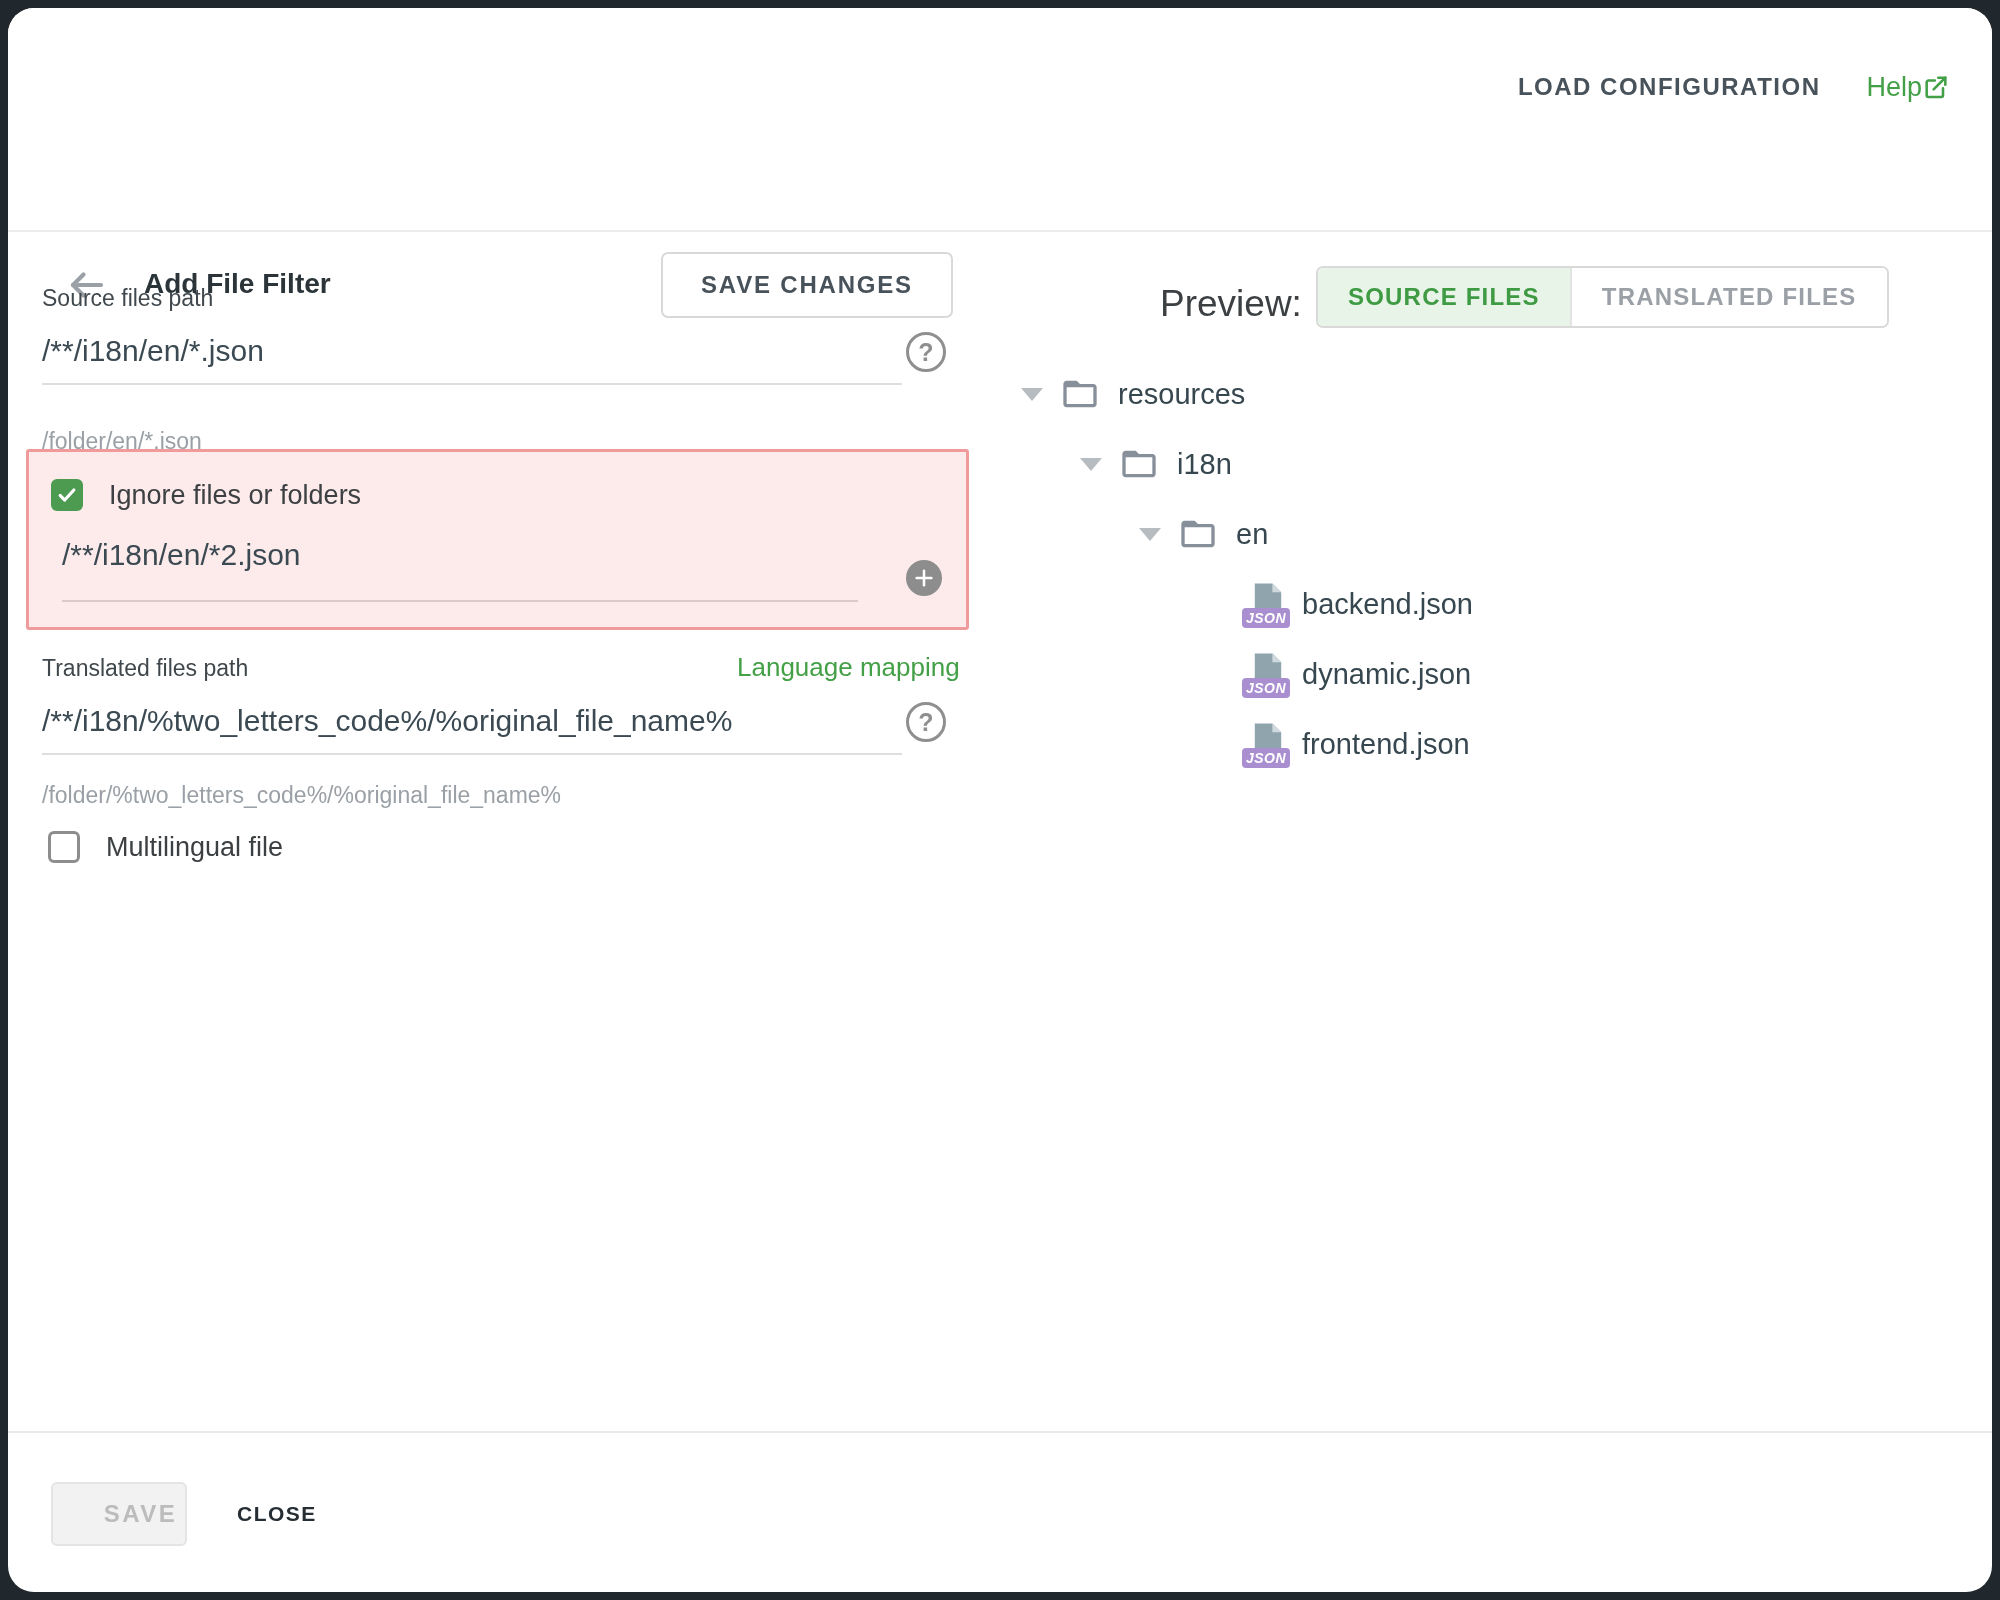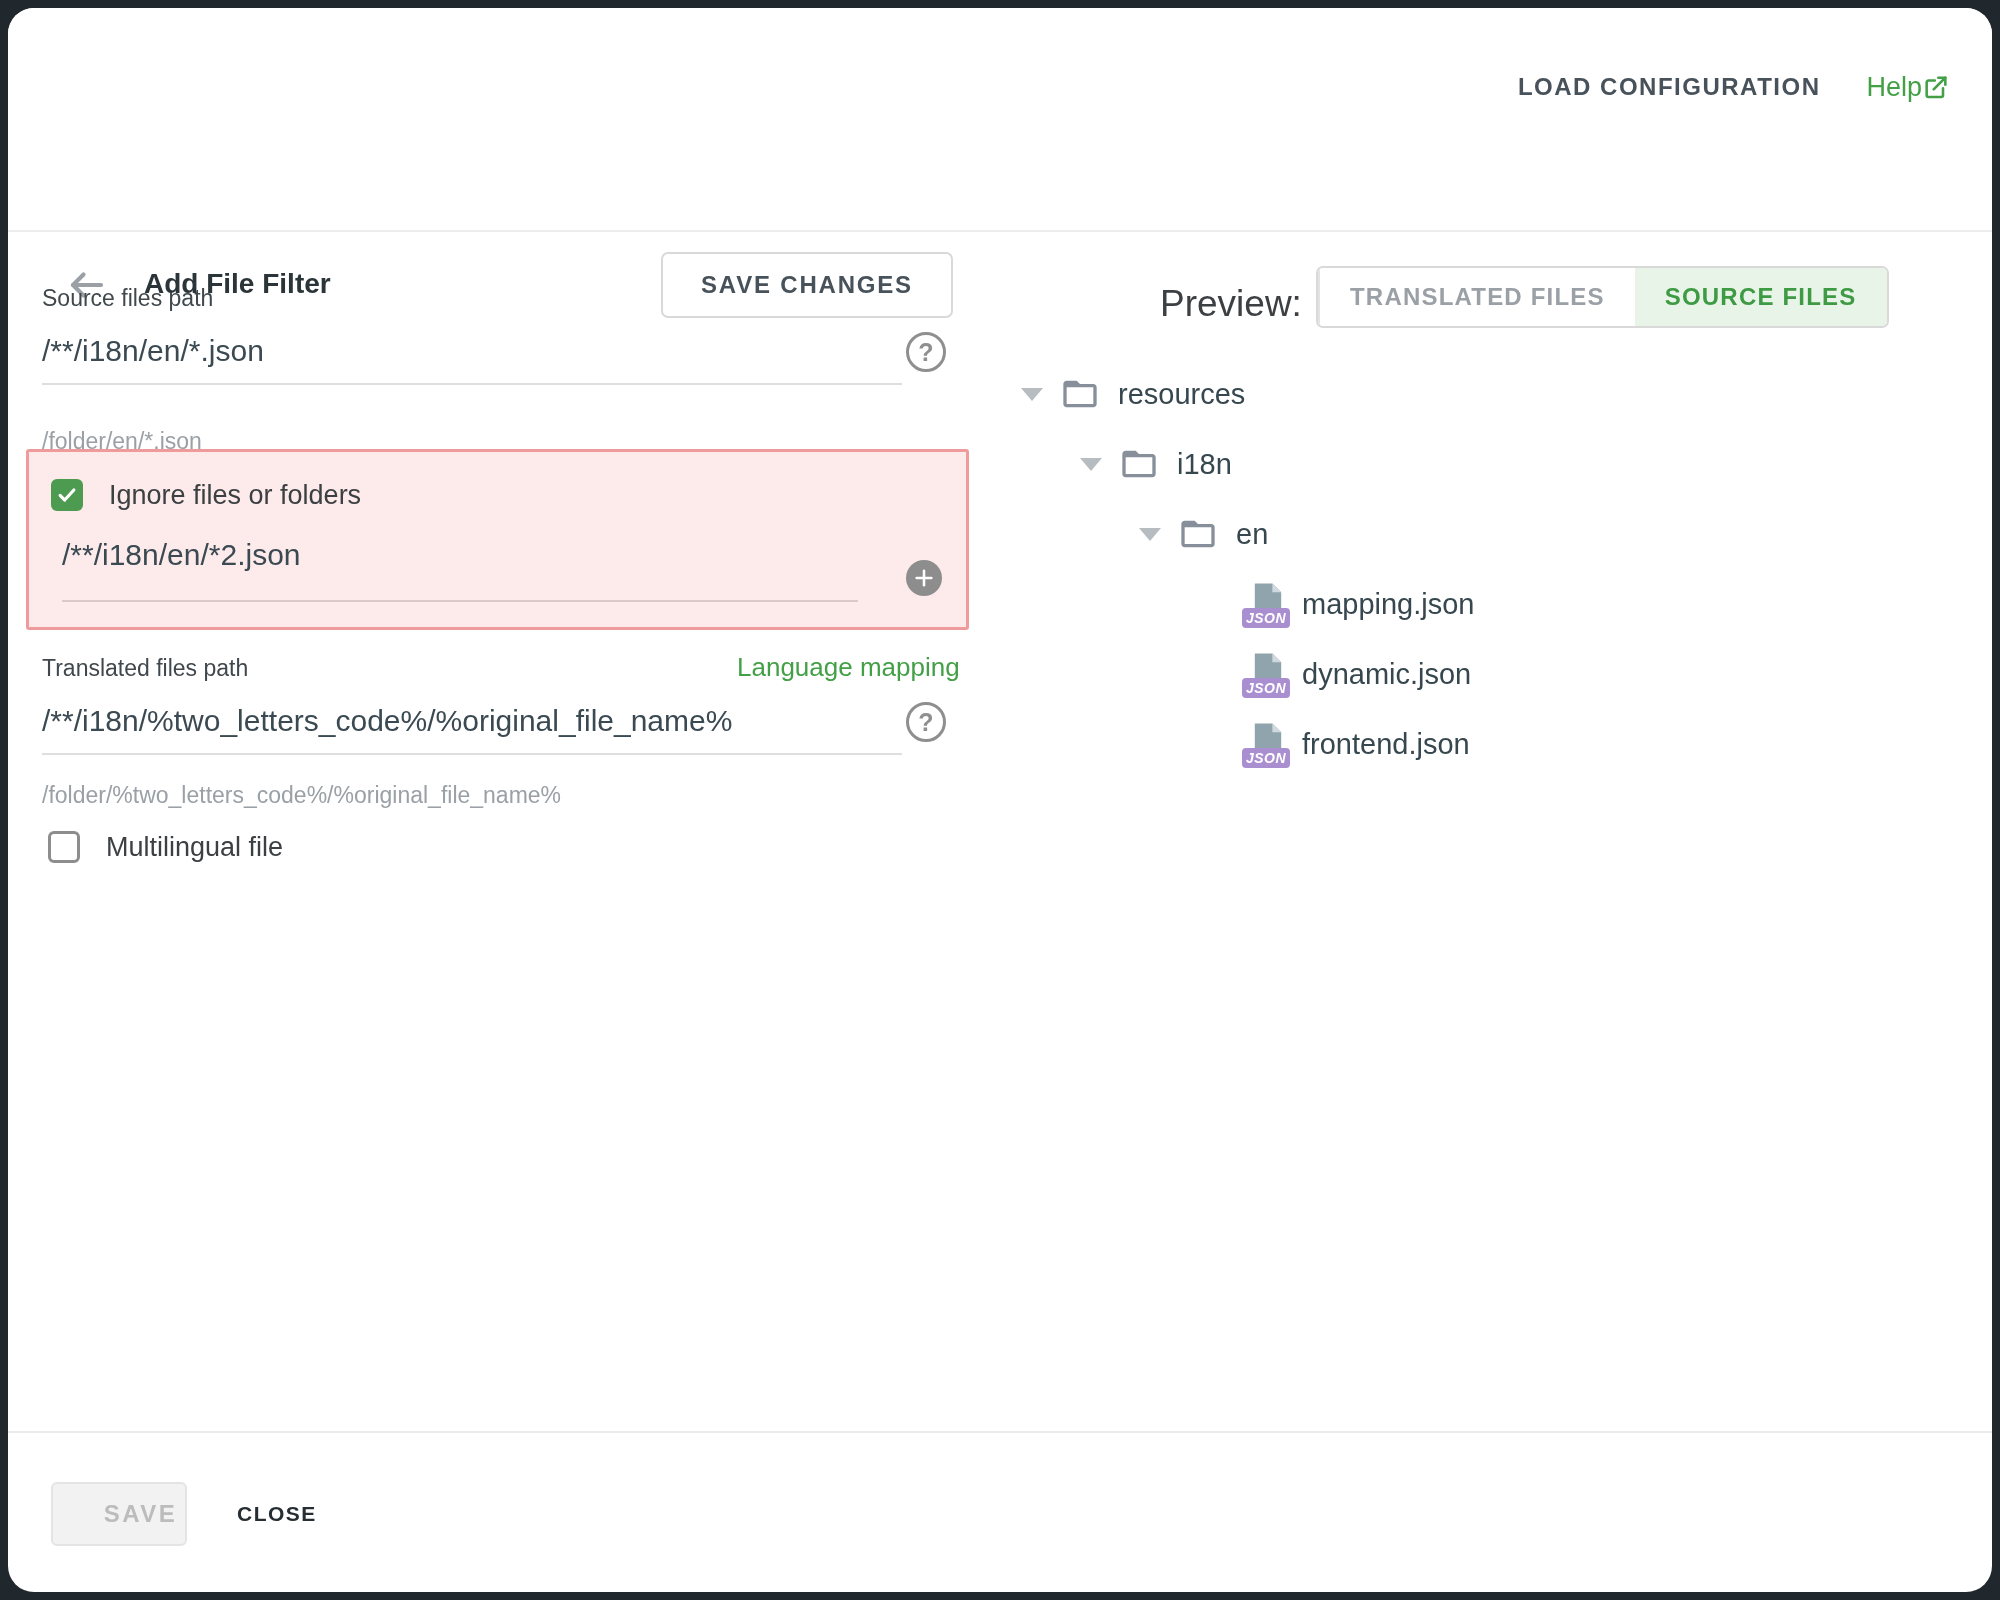--- a/index.html
+++ b/index.html
@@ -132,22 +132,22 @@
   <div class="q-icon" style="left:898px;top:694px;">?</div>
   <div class="f-hint" style="left:34px;top:774px;">/folder/%two_letters_code%/%original_file_name%</div>
 
   <div class="chk-row" style="left:40px;top:823px;">
     <div class="chk unchecked" role="checkbox" aria-checked="false"></div>
     <div class="chk-label">Multilingual file</div>
   </div>
 
   <div class="preview-label">Preview:</div>
   <div class="toggle">
+    <button class="seg active">SOURCE FILES</button>
     <button class="seg inactive">TRANSLATED FILES</button>
-    <button class="seg active">SOURCE FILES</button>
   </div>
 
   <div class="tree">
       <div class="tree-row" style="padding-left: 0px;">
       <span class="caret"></span>
       <span class="folder-ic">
         <svg width="40" height="40" viewBox="0 0 24 24" fill="#87909a">
           <path d="M20 6h-8l-2-2H4c-1.1 0-1.99.9-1.99 2L2 18c0 1.1.9 2 2 2h16c1.1 0 2-.9 2-2V8c0-1.1-.9-2-2-2zm0 12H4V8h16v10z"></path>
         </svg>
       </span>
@@ -176,21 +176,21 @@
     </div>
       <div class="tree-row" style="padding-left: 229px;">
 
       <span class="file-ic">
         <svg width="36" height="44" viewBox="0 0 24 30">
           <path d="M3 1h12l6 6v22H3z" fill="#90a4ae"></path>
           <path d="M15 1l6 6h-6z" fill="#cfd9de"></path>
         </svg>
         <i class="file-badge">JSON</i>
       </span>
-      <span class="tree-label">mapping.json</span>
+      <span class="tree-label">backend.json</span>
     </div>
       <div class="tree-row" style="padding-left: 229px;">
 
       <span class="file-ic">
         <svg width="36" height="44" viewBox="0 0 24 30">
           <path d="M3 1h12l6 6v22H3z" fill="#90a4ae"></path>
           <path d="M15 1l6 6h-6z" fill="#cfd9de"></path>
         </svg>
         <i class="file-badge">JSON</i>
       </span>

